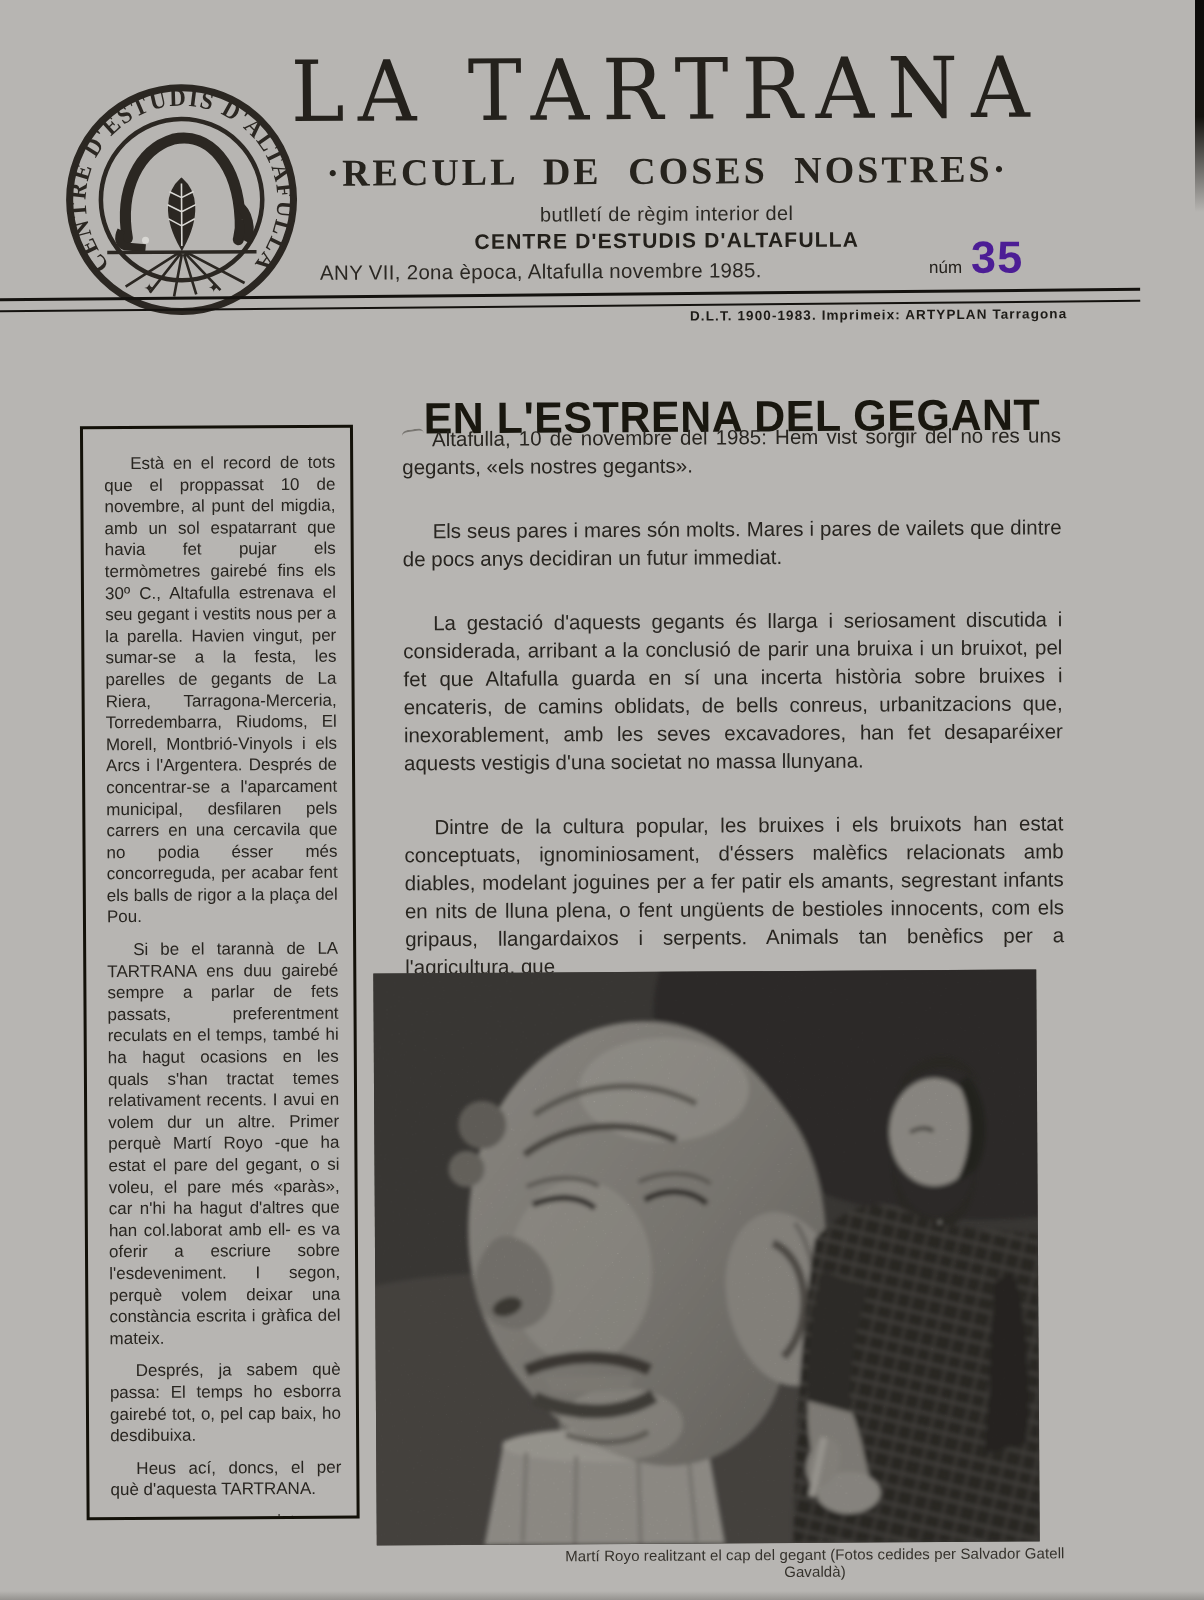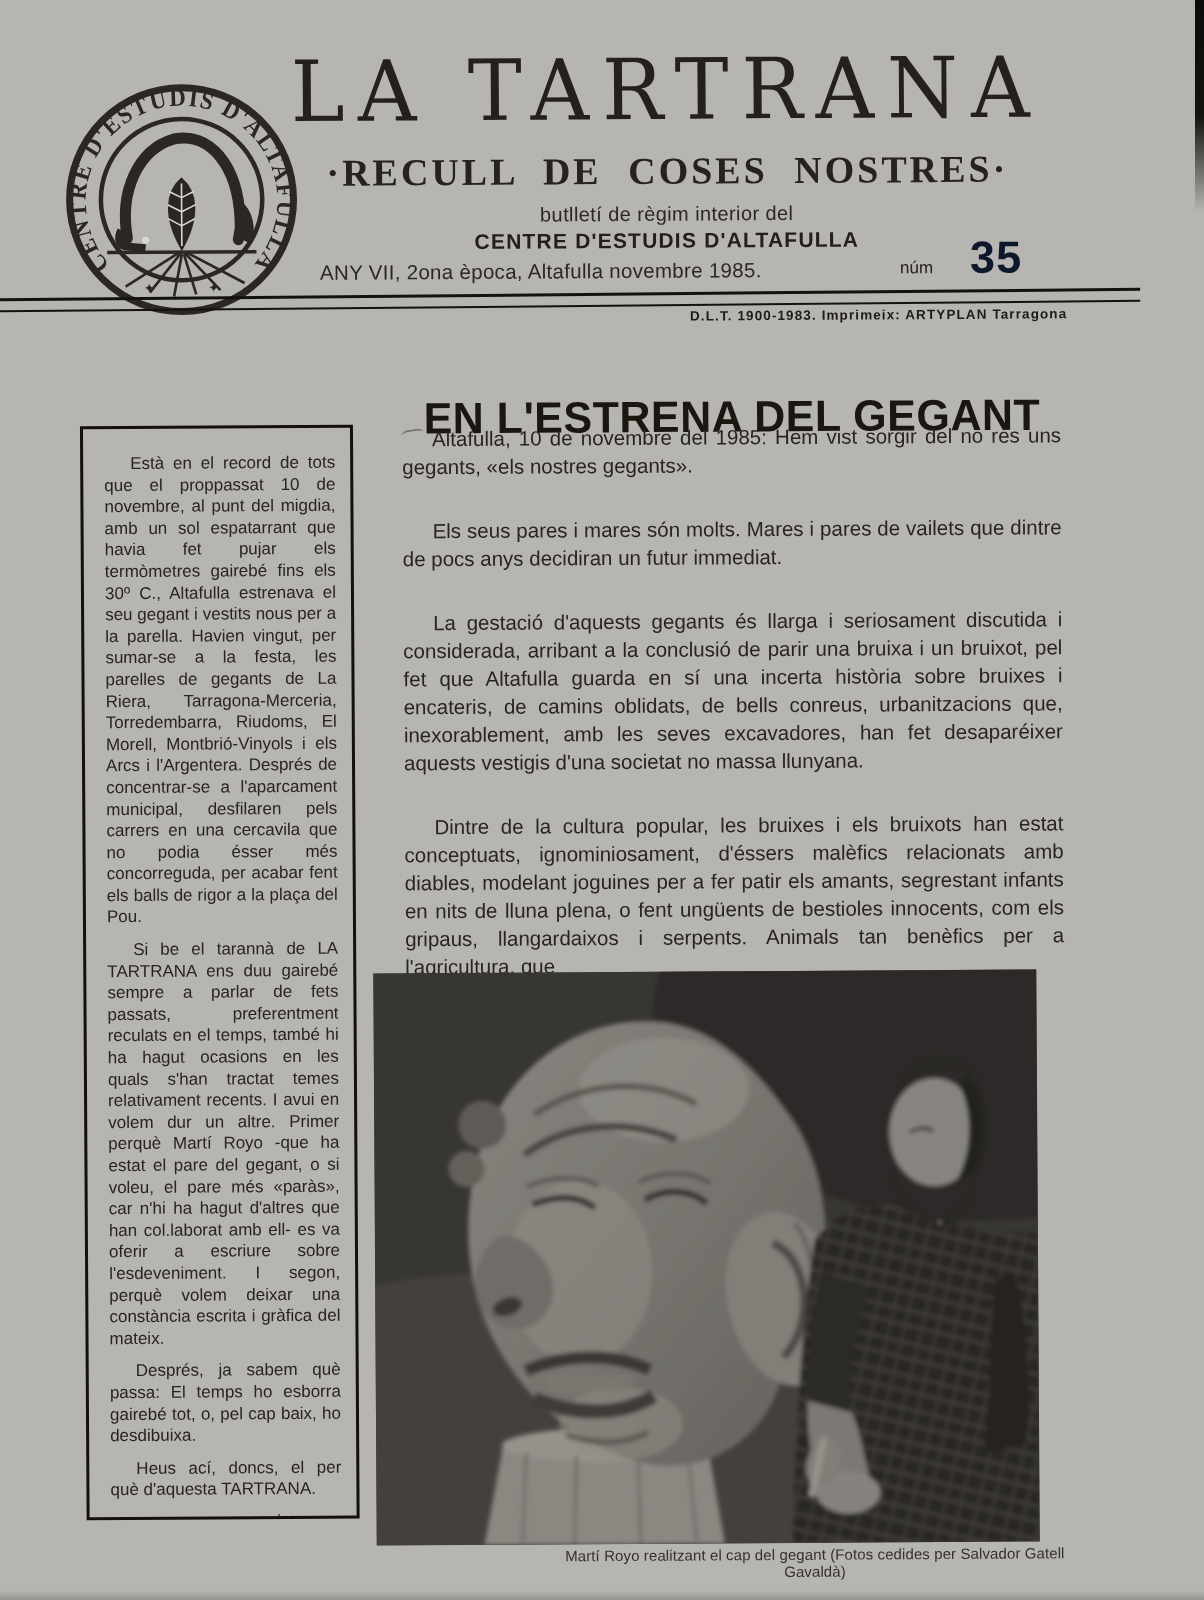--- a/index.html
+++ b/index.html
@@ -27,23 +27,23 @@
     font-family:"DejaVu Serif", serif;font-size:81px;line-height:1;font-weight:500;
     letter-spacing:13px;color:#24211c;transform:scaleY(1.04);white-space:nowrap;}
   .subtitle{position:absolute;left:330px;top:152px;width:680px;text-align:center;
     font-family:"Liberation Serif", serif;font-weight:700;font-size:38px;line-height:1;
     letter-spacing:3px;word-spacing:14px;color:#26231d;white-space:nowrap;}
   .org1{position:absolute;left:330px;top:203px;width:680px;text-align:center;
     font-size:20px;letter-spacing:.4px;color:#2b2823;}
   .org2{position:absolute;left:330px;top:229px;width:680px;text-align:center;
     font-size:21px;font-weight:700;letter-spacing:1.2px;color:#23201b;}
   .edition{position:absolute;left:323px;top:259px;font-size:20.5px;letter-spacing:.3px;color:#2b2823;}
-  .issue{position:absolute;left:903px;top:234px;display:flex;align-items:baseline;justify-content:space-between;}
+  .issue{position:absolute;left:932px;top:234px;display:flex;align-items:baseline;justify-content:space-between;}
   .issue .lbl{font-size:17px;color:#24211c;margin-right:9px;}
-  .issue .num{font-size:45px;font-weight:800;letter-spacing:1px;color:#0f172a;margin-left:28px;}
+  .issue .num{font-size:45px;font-weight:800;letter-spacing:1px;color:#4c1d95;}
   .rule{position:absolute;left:0;top:291px;width:1143px;height:9px;
     border-top:3px solid #14120f;border-bottom:2px solid #14120f;
     transform:rotate(-0.18deg);transform-origin:right center;}
   .imprint{position:absolute;left:590px;top:309px;width:480px;text-align:right;
     font-size:13.5px;font-weight:700;letter-spacing:1.1px;color:#1d1b17;}
 
   
   .headline{position:absolute;left:404px;top:364px;width:660px;text-align:center;
     font-size:43px;font-weight:800;letter-spacing:.5px;color:#19170f;
     transform:scaleY(1.02);white-space:nowrap;}

